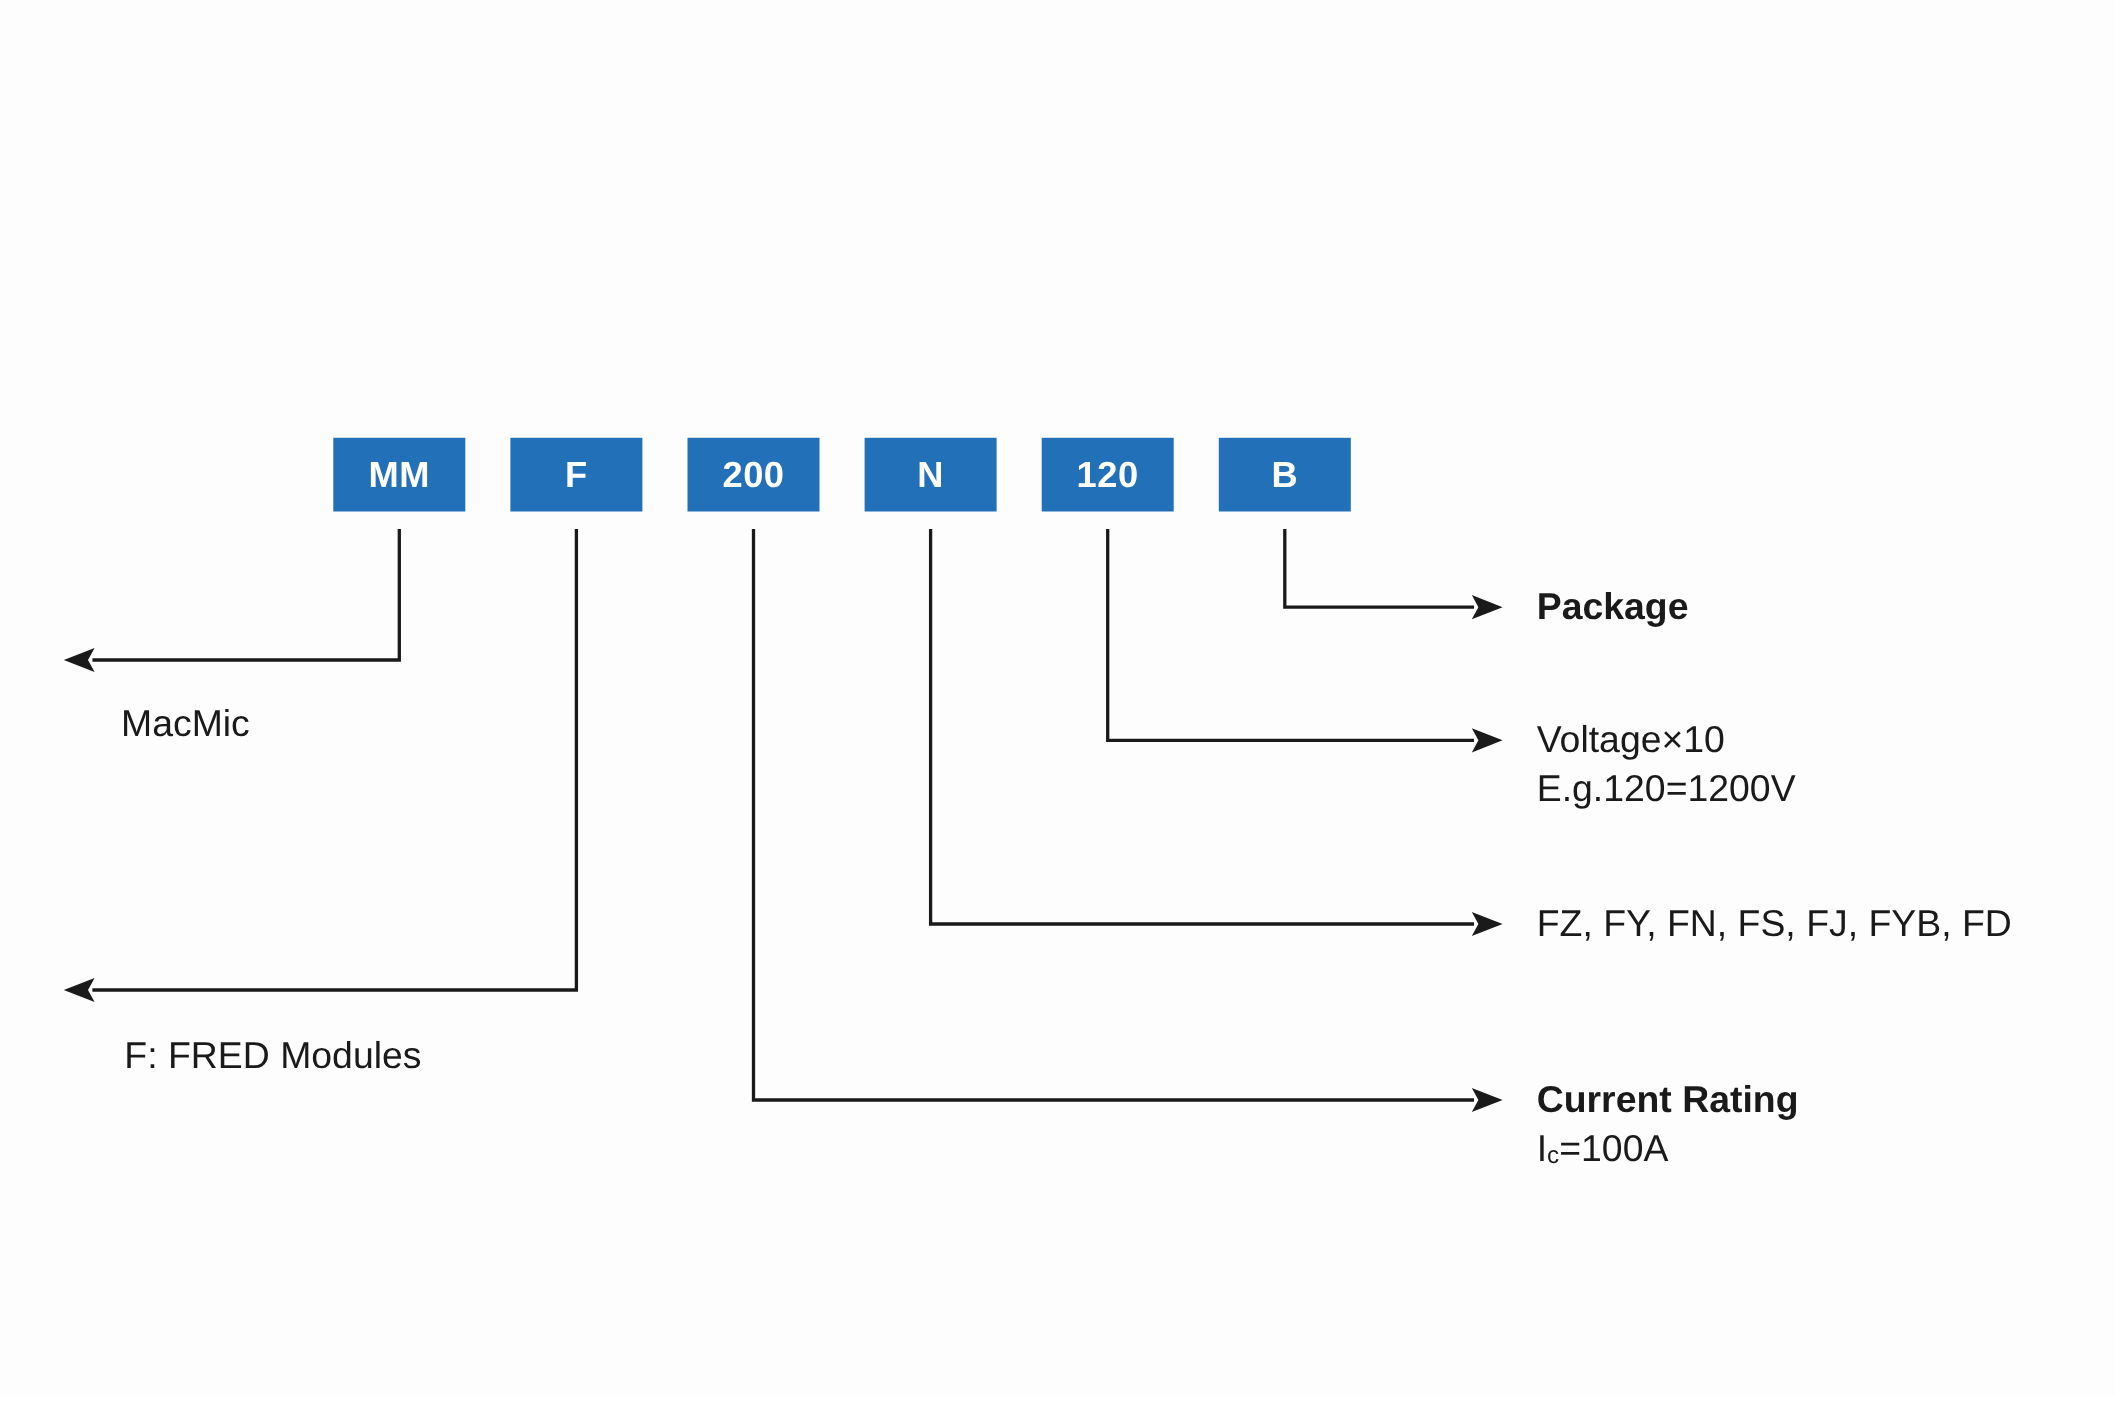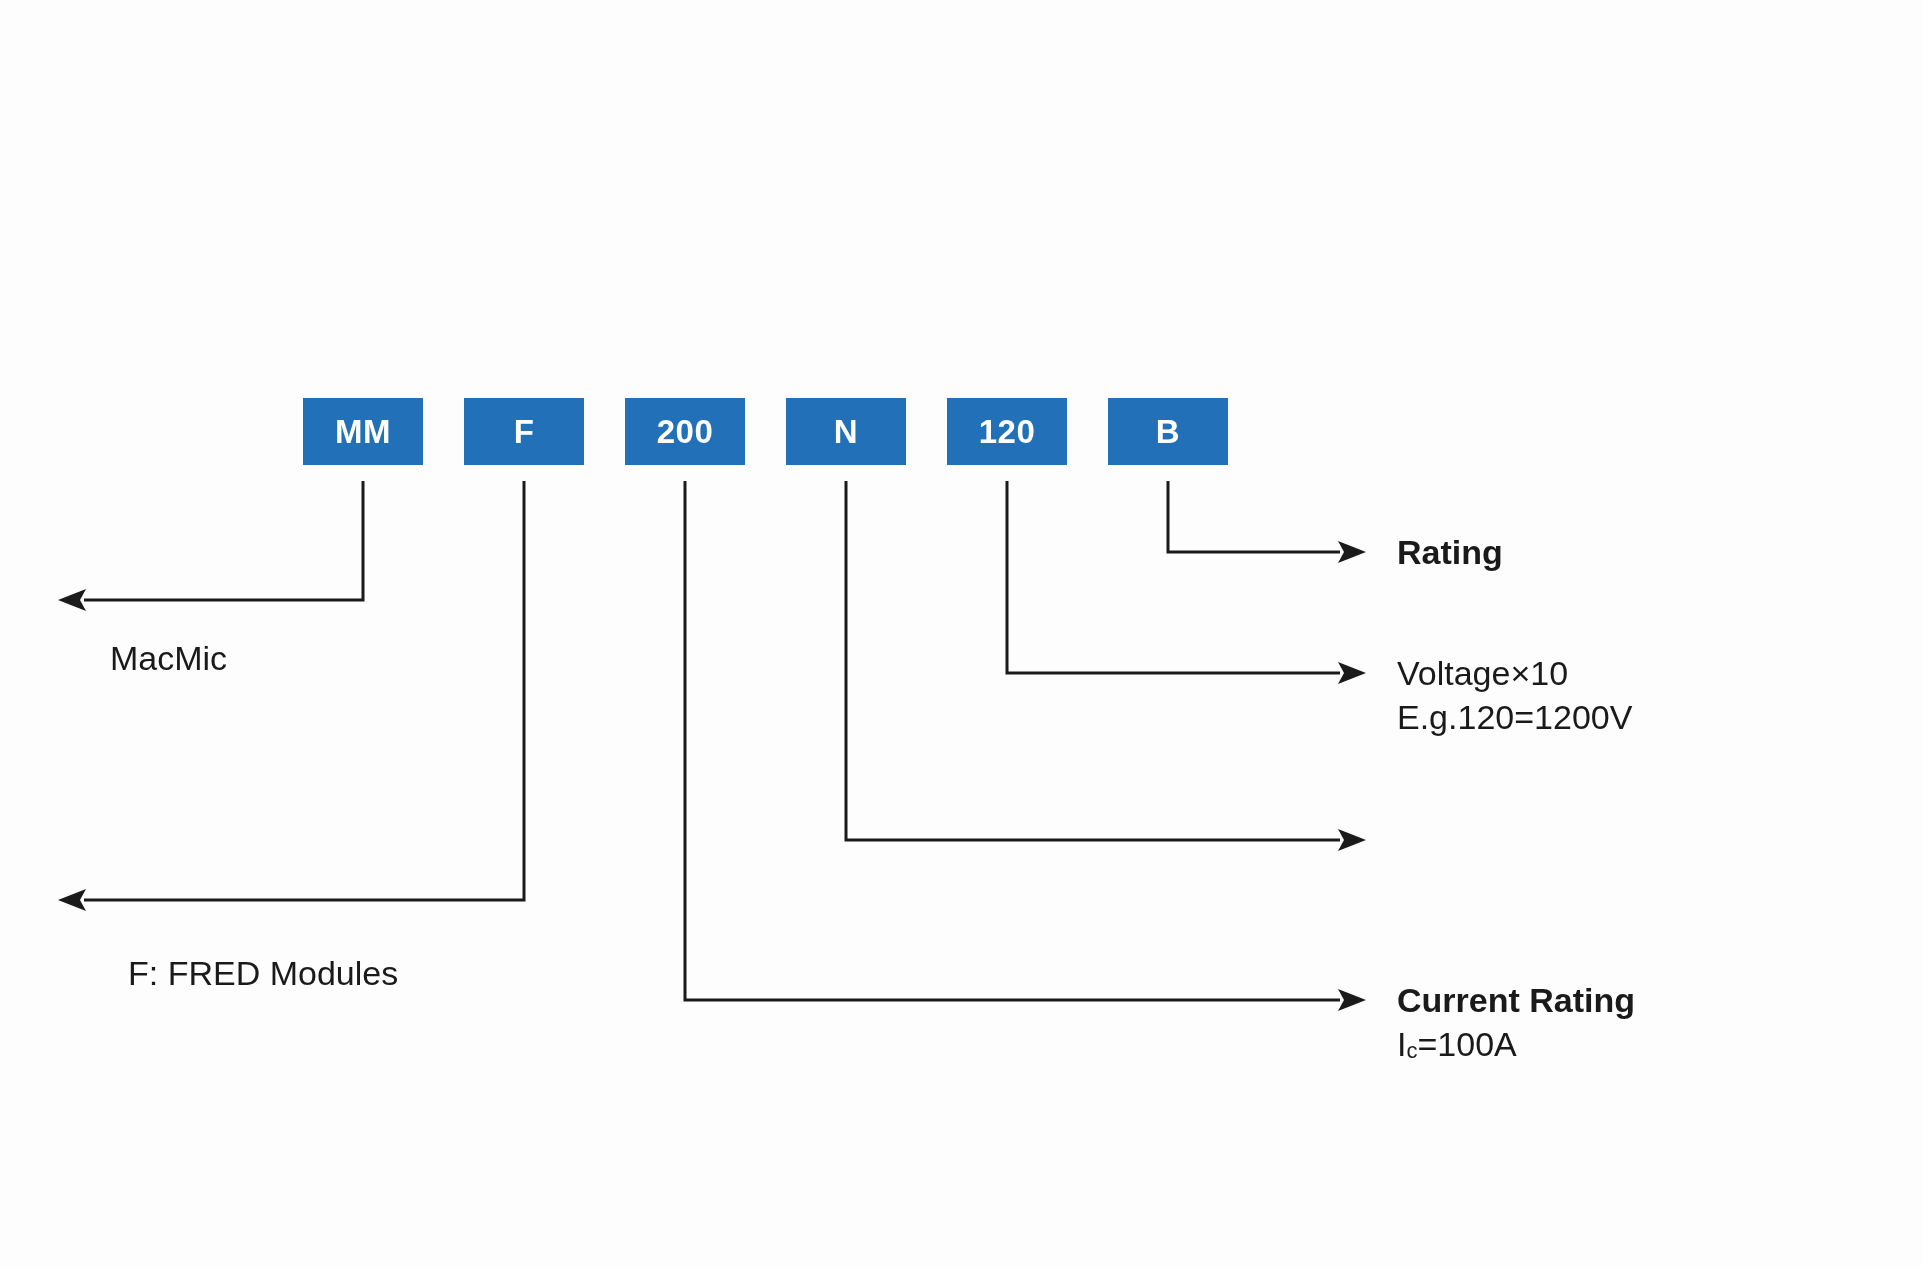--- a/index.html
+++ b/index.html
@@ -66,21 +66,21 @@
     font-size: 22px;
     line-height: 0;
     position: relative;
     top: 2px;
   }
   .co-circuit  { left: 1397px; top: 530px; }
   .co-voltage  { left: 1397px; top: 651px; }
   .co-package  { left: 1397px; top: 818px; }
   .co-current  { left: 1397px; top: 978px; }
   .co-macmic   { left: 110px;  top: 636px; }
-  .co-fred     { left: 128px;  top: 938px; margin-top: 13px; }
+  .co-fred     { left: 113px;  top: 938px; }
 </style>
 </head>
 <body>
 
 <div class="stage">
 
   <svg class="connectors" viewBox="0 0 1923 1286">
 
     <path d="M 363 481 V 600 H 84"></path>
     <polygon points="58,600 86,589 80,600 86,611"></polygon>
@@ -110,29 +110,30 @@
 
   <div class="callout co-macmic">
     <div class="detail">MacMic</div>
   </div>
 
   <div class="callout co-fred">
     <div class="detail">F: FRED Modules</div>
   </div>
 
   <div class="callout co-circuit">
-    <div class="title-bold">Rating</div>
+    <div class="title-bold">Package</div>
   </div>
 
   <div class="callout co-voltage">
     <div class="detail">Voltage×10</div>
     <div class="detail">E.g.120=1200V</div>
   </div>
 
   <div class="callout co-package">
+    <div class="detail">FZ, FY, FN, FS, FJ, FYB, FD</div>
   </div>
 
   <div class="callout co-current">
     <div class="title-bold">Current Rating</div>
     <div class="detail"><span>I</span><span class="sub-c">c</span><span>=100A</span></div>
   </div>
 
 </div>
 
 </body></html>

